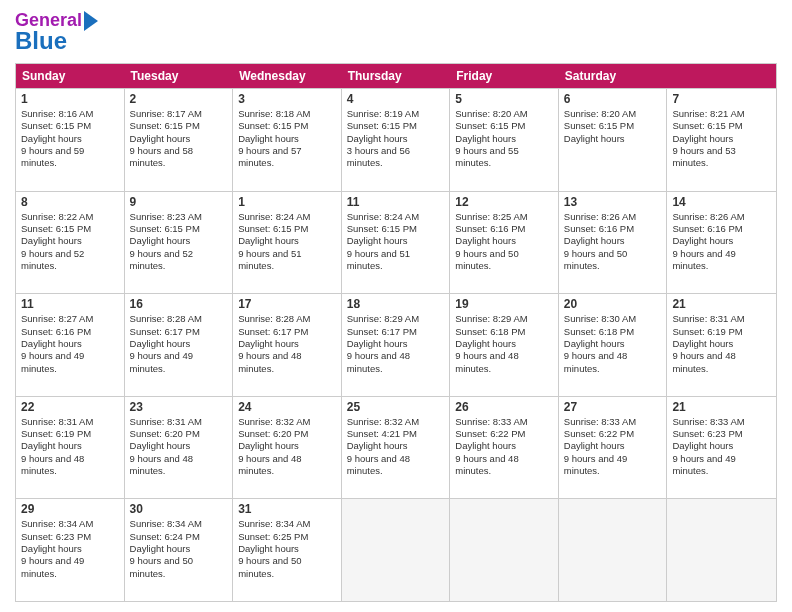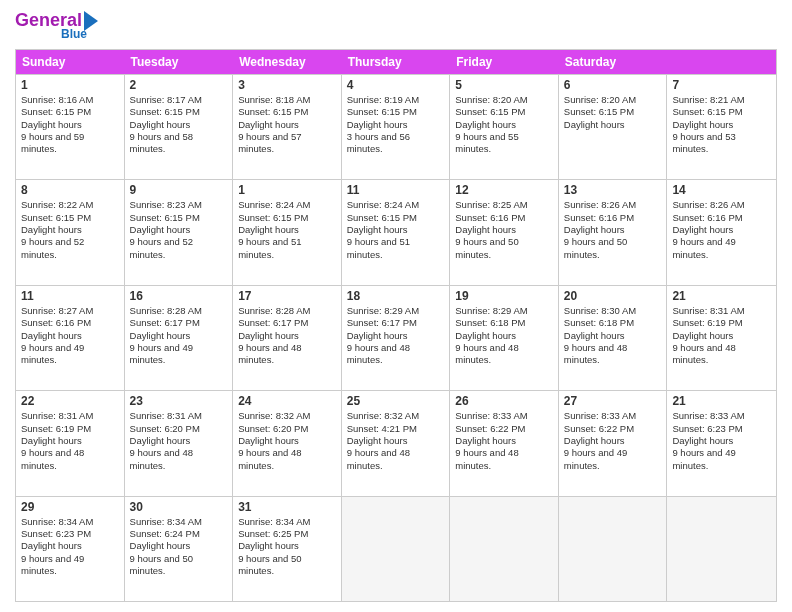--- a/index.html
+++ b/index.html
@@ -56,21 +56,21 @@
     }
     .calendar {
       flex: 1;
       display: flex;
       flex-direction: column;
       border: 1px solid #ccc;
     }
     .cal-header {
       display: grid;
       grid-template-columns: repeat(7, 1fr);
-      background: #d946ef;
+      background: #be185d;
     }
     .cal-header-cell {
       color: #fff;
       font-size: 12px;
       font-weight: bold;
       padding: 5px 6px;
       text-align: left;
     }
     .cal-body {
       display: flex;
@@ -111,21 +111,21 @@
 </head>
 <body>
 
 <div class="page">
   <div class="header">
     <div class="logo">
       <div class="logo-top">
         <span style="font-size:18px;font-weight:bold;color:#a21caf;">General</span>
         <span class="logo-arrow"></span>
       </div>
-      <span style="font-size:12px;font-weight:bold;color:#1a6fbd;margin-top:-4px;margin-left:46px;">Blue</span>
+      <span style="font-size:24px;font-weight:bold;color:#1a6fbd;margin-top:-4px;">Blue</span>
     </div>
     <div class="title-area">
       <div class="month-title"></div>
       <div class="location"></div>
     </div>
   </div>
 
   <div class="calendar">
     <div class="cal-header" id="cal-header">
         <div class="cal-header-cell">Sunday</div>

